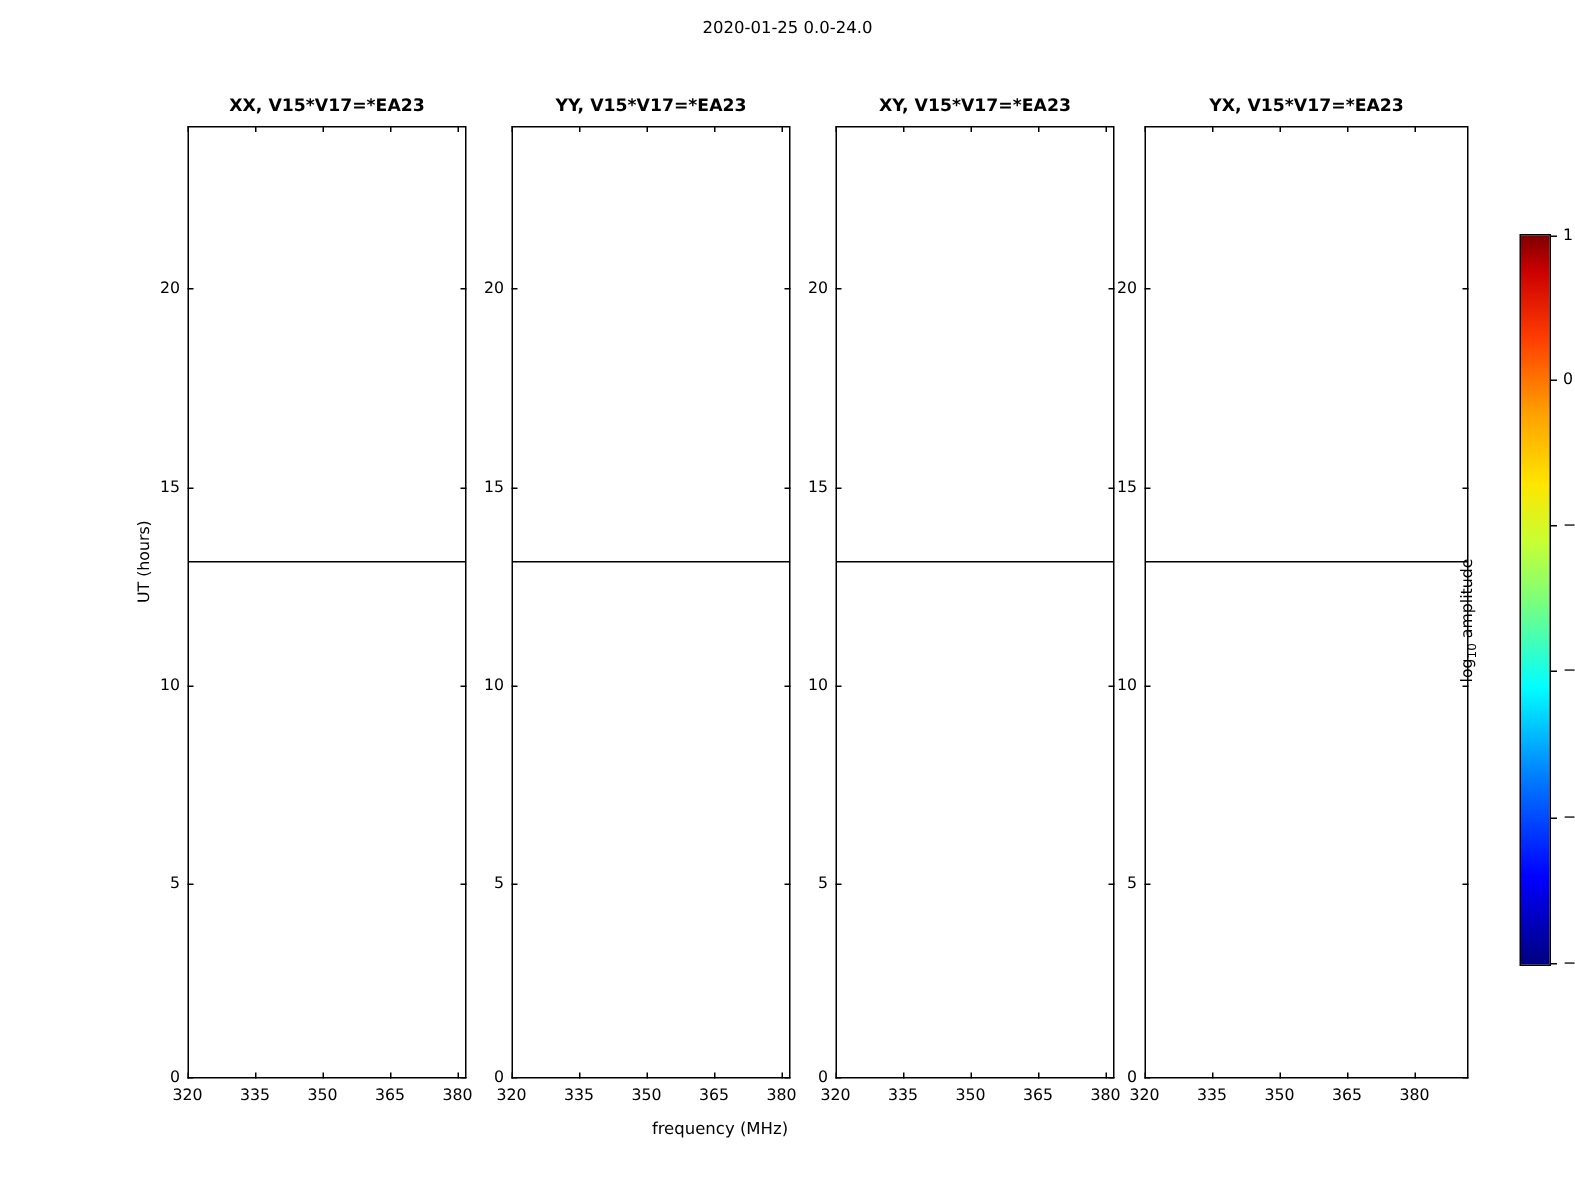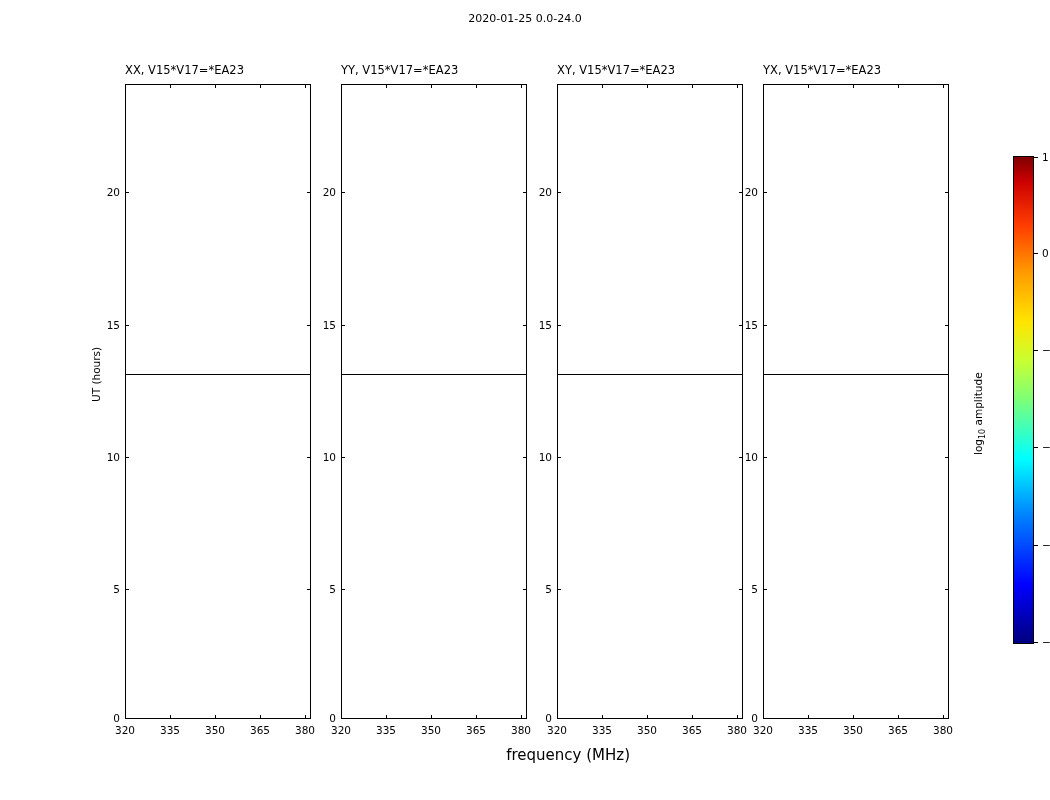--- a/index.html
+++ b/index.html
@@ -38,22 +38,24 @@
     border: 1px solid #000000;
     box-sizing: border-box;
     background: #ffffff;
     overflow: hidden;
   }
   .panel .title {
     position: absolute;
     top: -21px;
     left: 0;
     width: 100%;
+    text-align: center;
     font-size: 11.5px;
     white-space: nowrap;
+    font-weight: bold;
   }
   
   .dataline {
     position: absolute;
     left: 0;
     width: 100%;
     height: 1px;
     background: #000000;
   }
   
@@ -102,22 +104,22 @@
     transform: rotate(-90deg);
     transform-origin: left top;
     font-size: 10.5px;
     white-space: nowrap;
   }
   .xlabel {
     position: absolute;
     top: 746px;
     left: 330px;
     width: 300px;
-    text-align: right;
-    font-size: 15px;
+    text-align: center;
+    font-size: 11px;
   }
   
   #colorbar-wrap {
     position: absolute;
     left: 1013px;
     top: 156px;
     width: 21px;
     height: 488px;
   }
   #colorbar {
@@ -278,21 +280,21 @@
   <div class="xtick top" style="left:90px;"></div>
   <div class="xtick-label" style="left:90px;">350</div>
   <div class="xtick" style="left:135px;"></div>
   <div class="xtick top" style="left:135px;"></div>
   <div class="xtick-label" style="left:135px;">365</div>
   <div class="xtick" style="left:180px;"></div>
   <div class="xtick top" style="left:180px;"></div>
   <div class="xtick-label" style="left:180px;">380</div>
 </div>
 
-<div class="panel" id="panel-3" style="left:763px; width:186px;">
+<div class="panel" id="panel-3" style="left:763px; width:216px;">
   <div class="title">YX, V15*V17=*EA23</div>
   <div class="axes">
     <div class="dataline" style="top:289px;"></div>
   </div>
   <div class="ytick" style="top:505px;"></div>
   <div class="ytick right" style="top:505px;"></div>
   <div class="ytick-label" style="top:505px;">5</div>
   <div class="ytick" style="top:373px;"></div>
   <div class="ytick right" style="top:373px;"></div>
   <div class="ytick-label" style="top:373px;">10</div>

